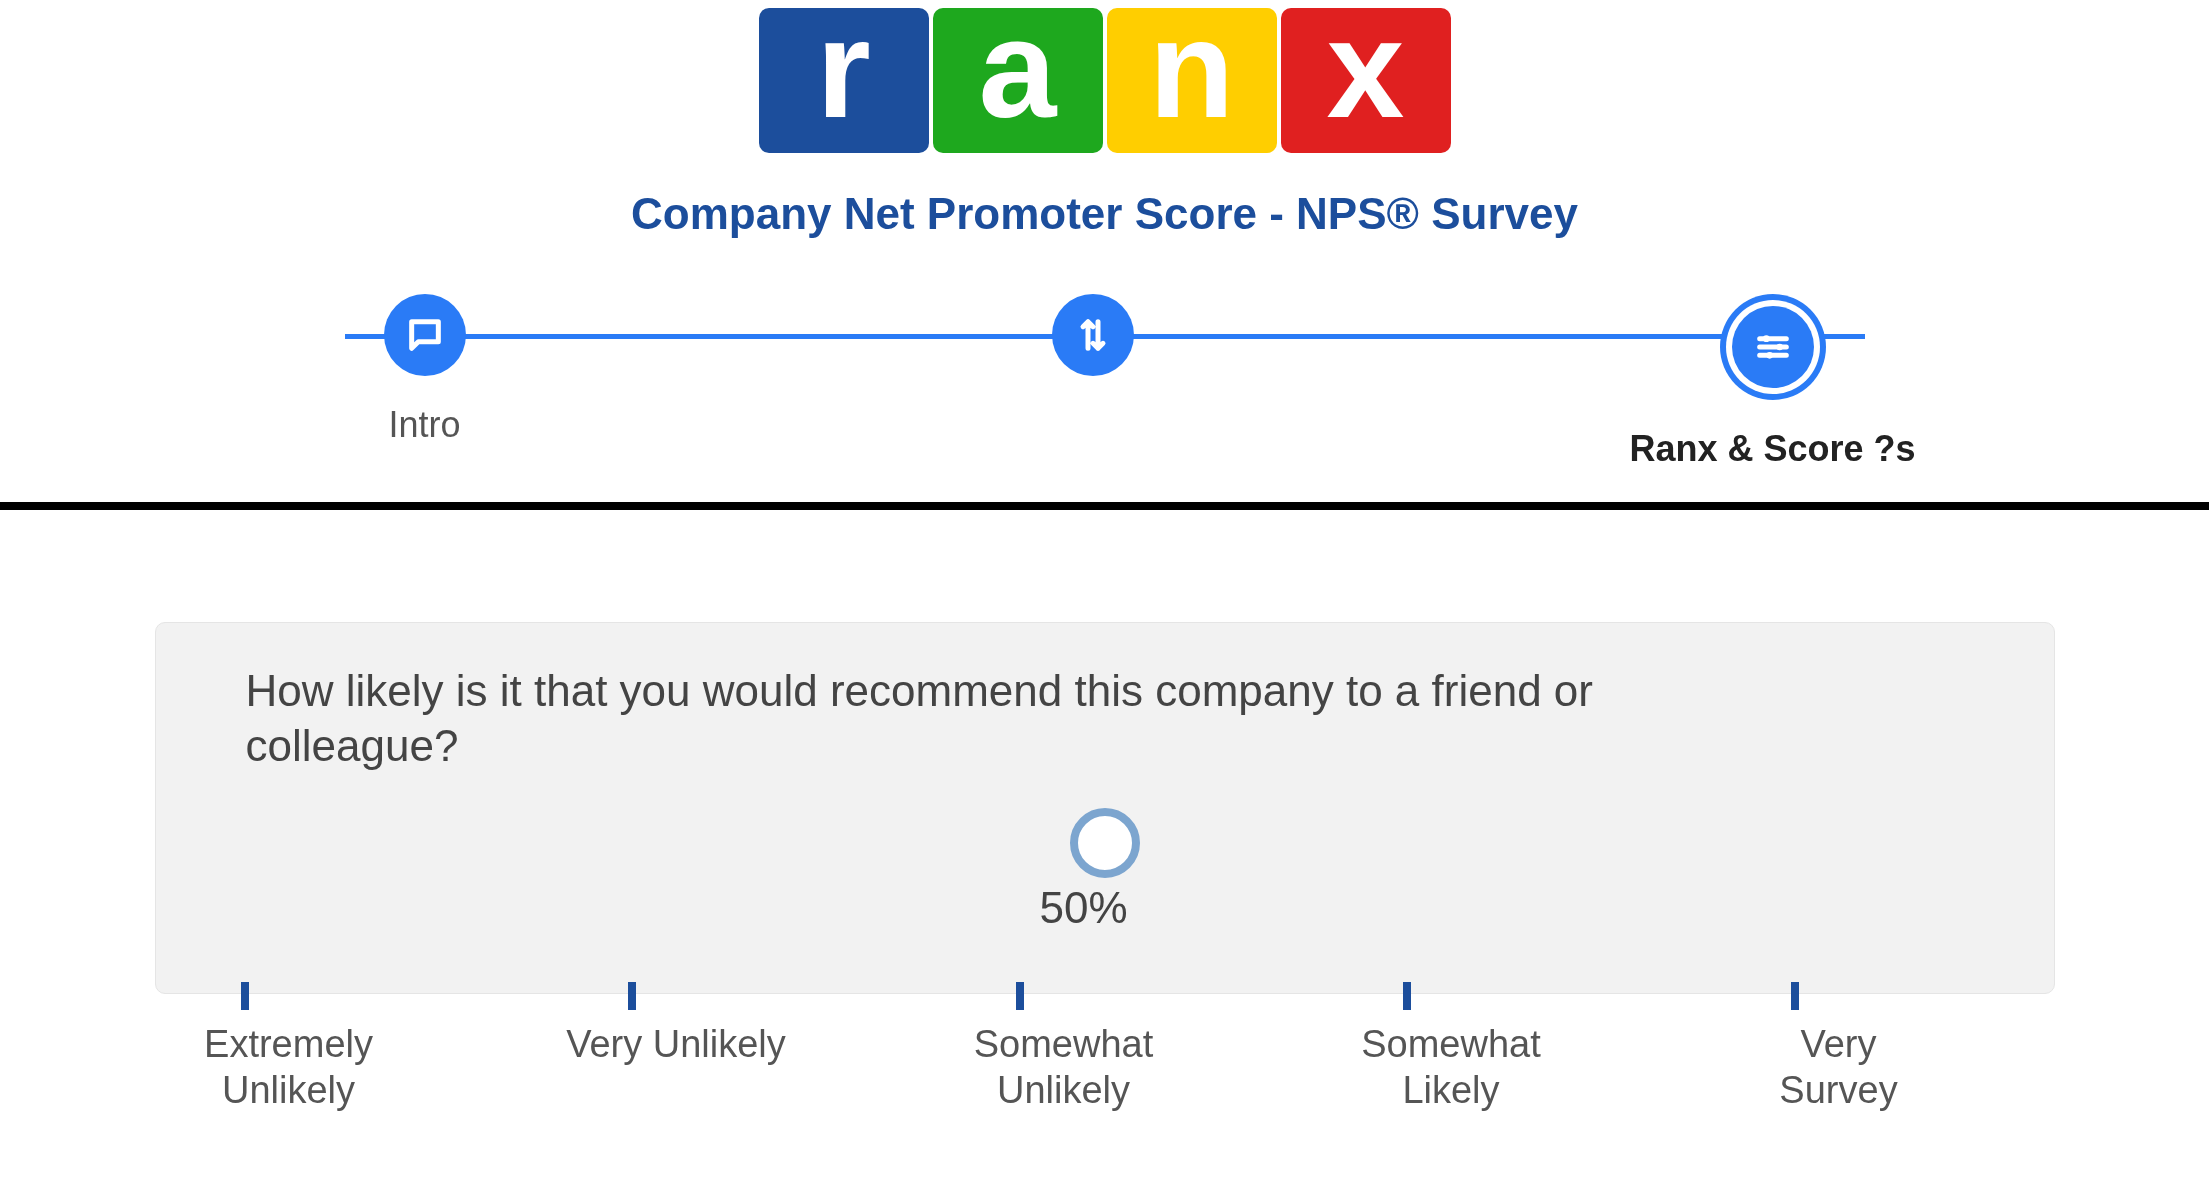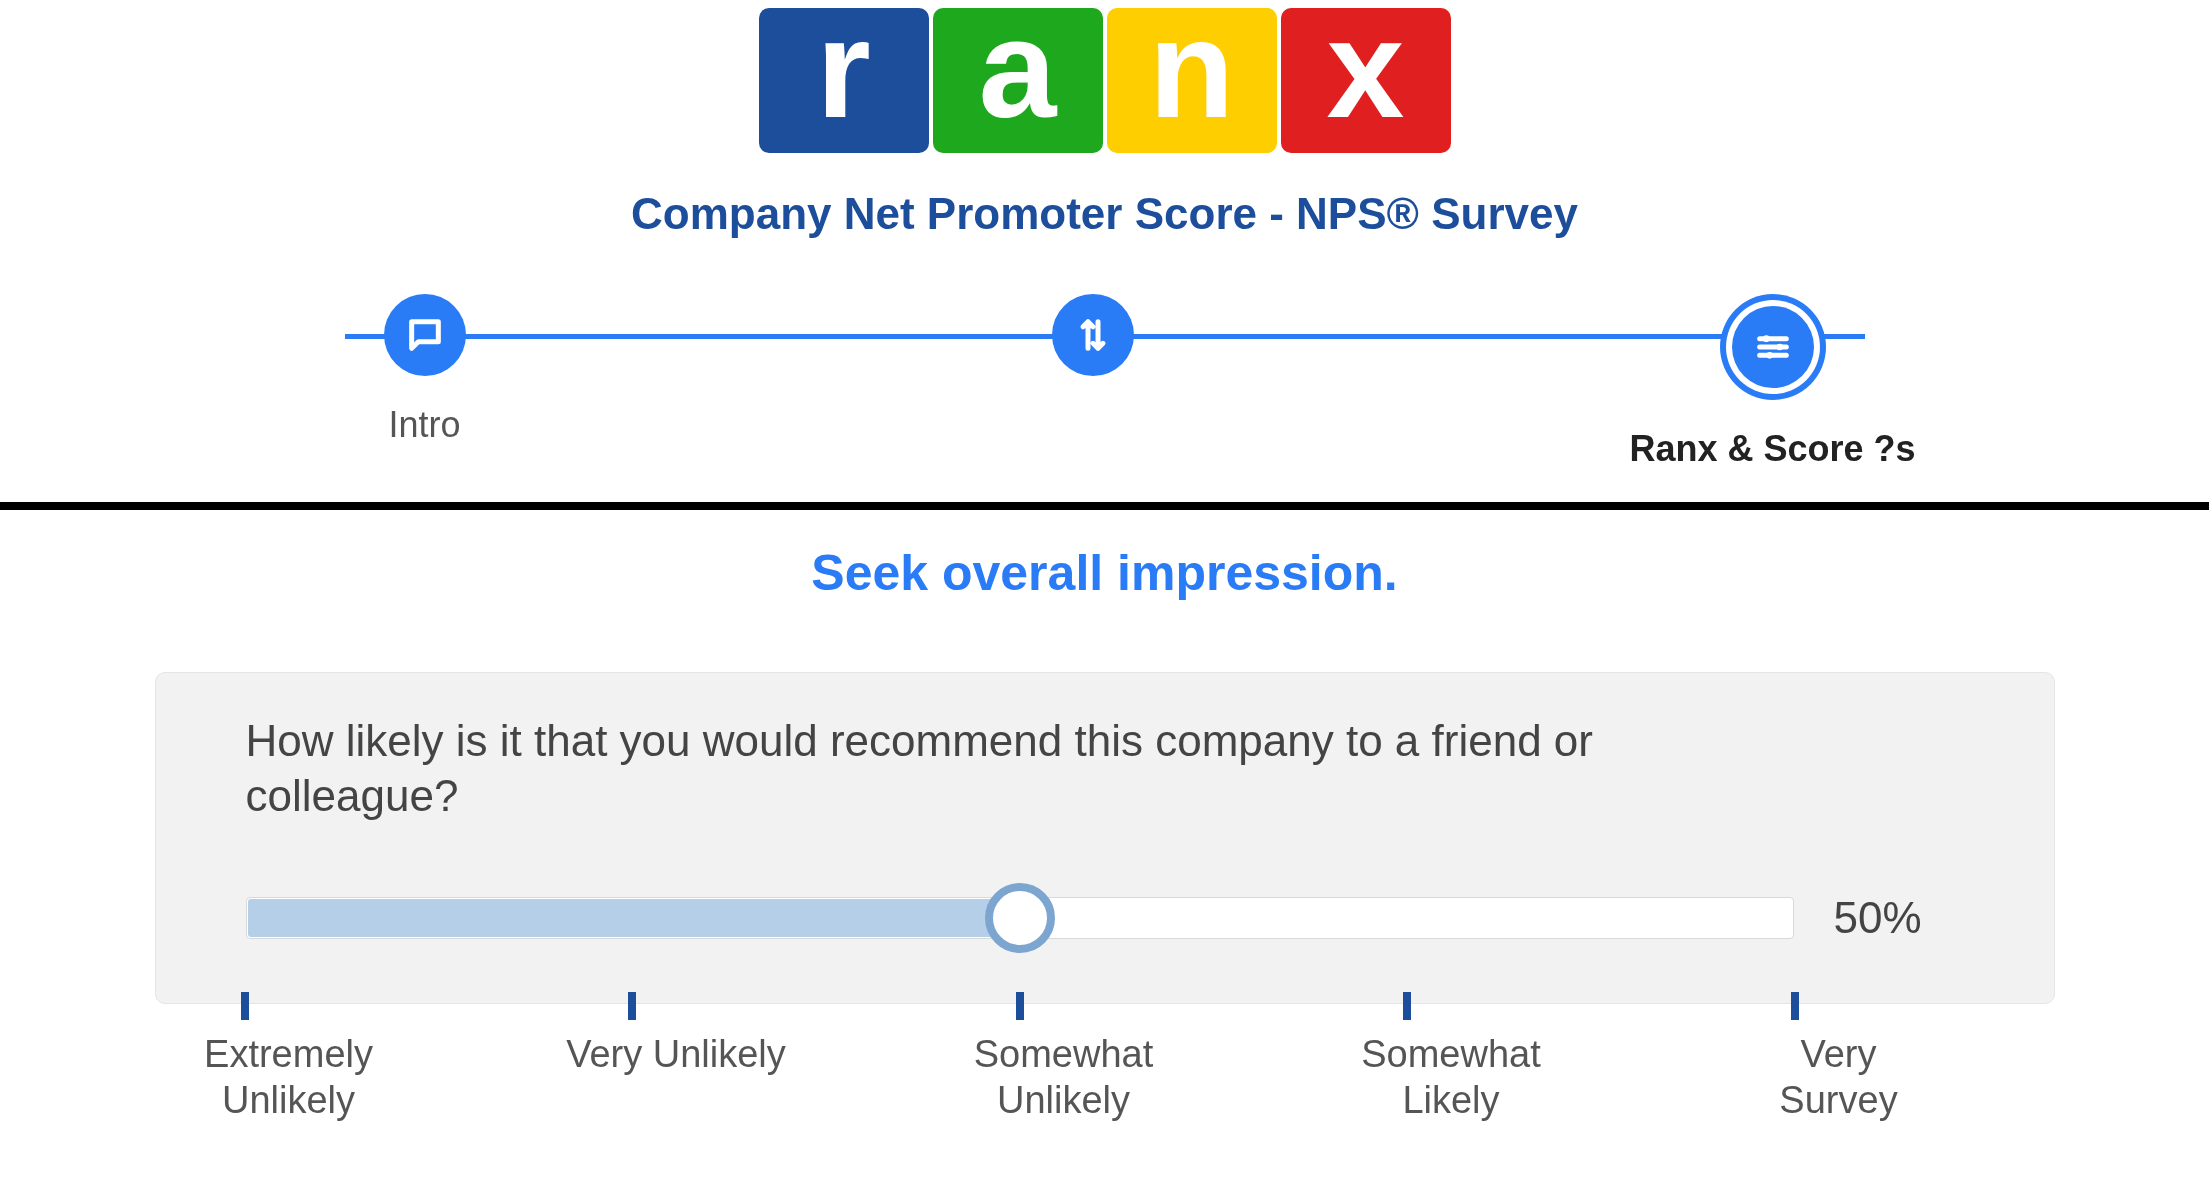--- a/index.html
+++ b/index.html
@@ -117,21 +117,21 @@
     text-align: center;
     margin-top: 34px;
     font-size: 50px;
     font-weight: 700;
     color: #2a7bf6;
   }
 
   
   .card-wrap {
     width: 1900px;
-    margin: 70px auto 0;
+    margin: 112px auto 0;
   }
   .card {
     background: #f2f2f2;
     border: 1px solid #e5e5e5;
     border-radius: 10px;
     padding: 40px 90px 60px 90px;
     position: relative;
   }
   .question-text {
     font-size: 44px;
@@ -139,20 +139,21 @@
     line-height: 1.25;
     max-width: 1500px;
   }
 
   
   .slider-row {
     display: flex;
     align-items: center;
     margin-top: 70px;
     gap: 40px;
+    flex-direction: column;
   }
   .slider {
     position: relative;
     flex: 1;
     height: 48px;
   }
   .track {
     position: absolute;
     top: 50%; transform: translateY(-50%);
     left: 0; right: 0;
@@ -278,21 +279,20 @@
           </svg>
         </div>
         <div class="step-label">Ranx &amp; Score ?s</div>
       </div>
 
     </div>
   </div>
 
   <div class="thick-divider"></div>
 
-  <div class="section-heading">Seek overall impression.</div>
 
   <div class="card-wrap">
     <div class="card">
       <div class="question-text">How likely is it that you would recommend this company to a friend or colleague?</div>
 
       <div class="slider-row">
         <div class="slider">
           <div class="track"></div>
           <div class="track-fill" id="track-fill" style="width: calc(50% - 2px);"></div>
           <div class="thumb" id="slider-thumb" style="left: 50%;"></div>

